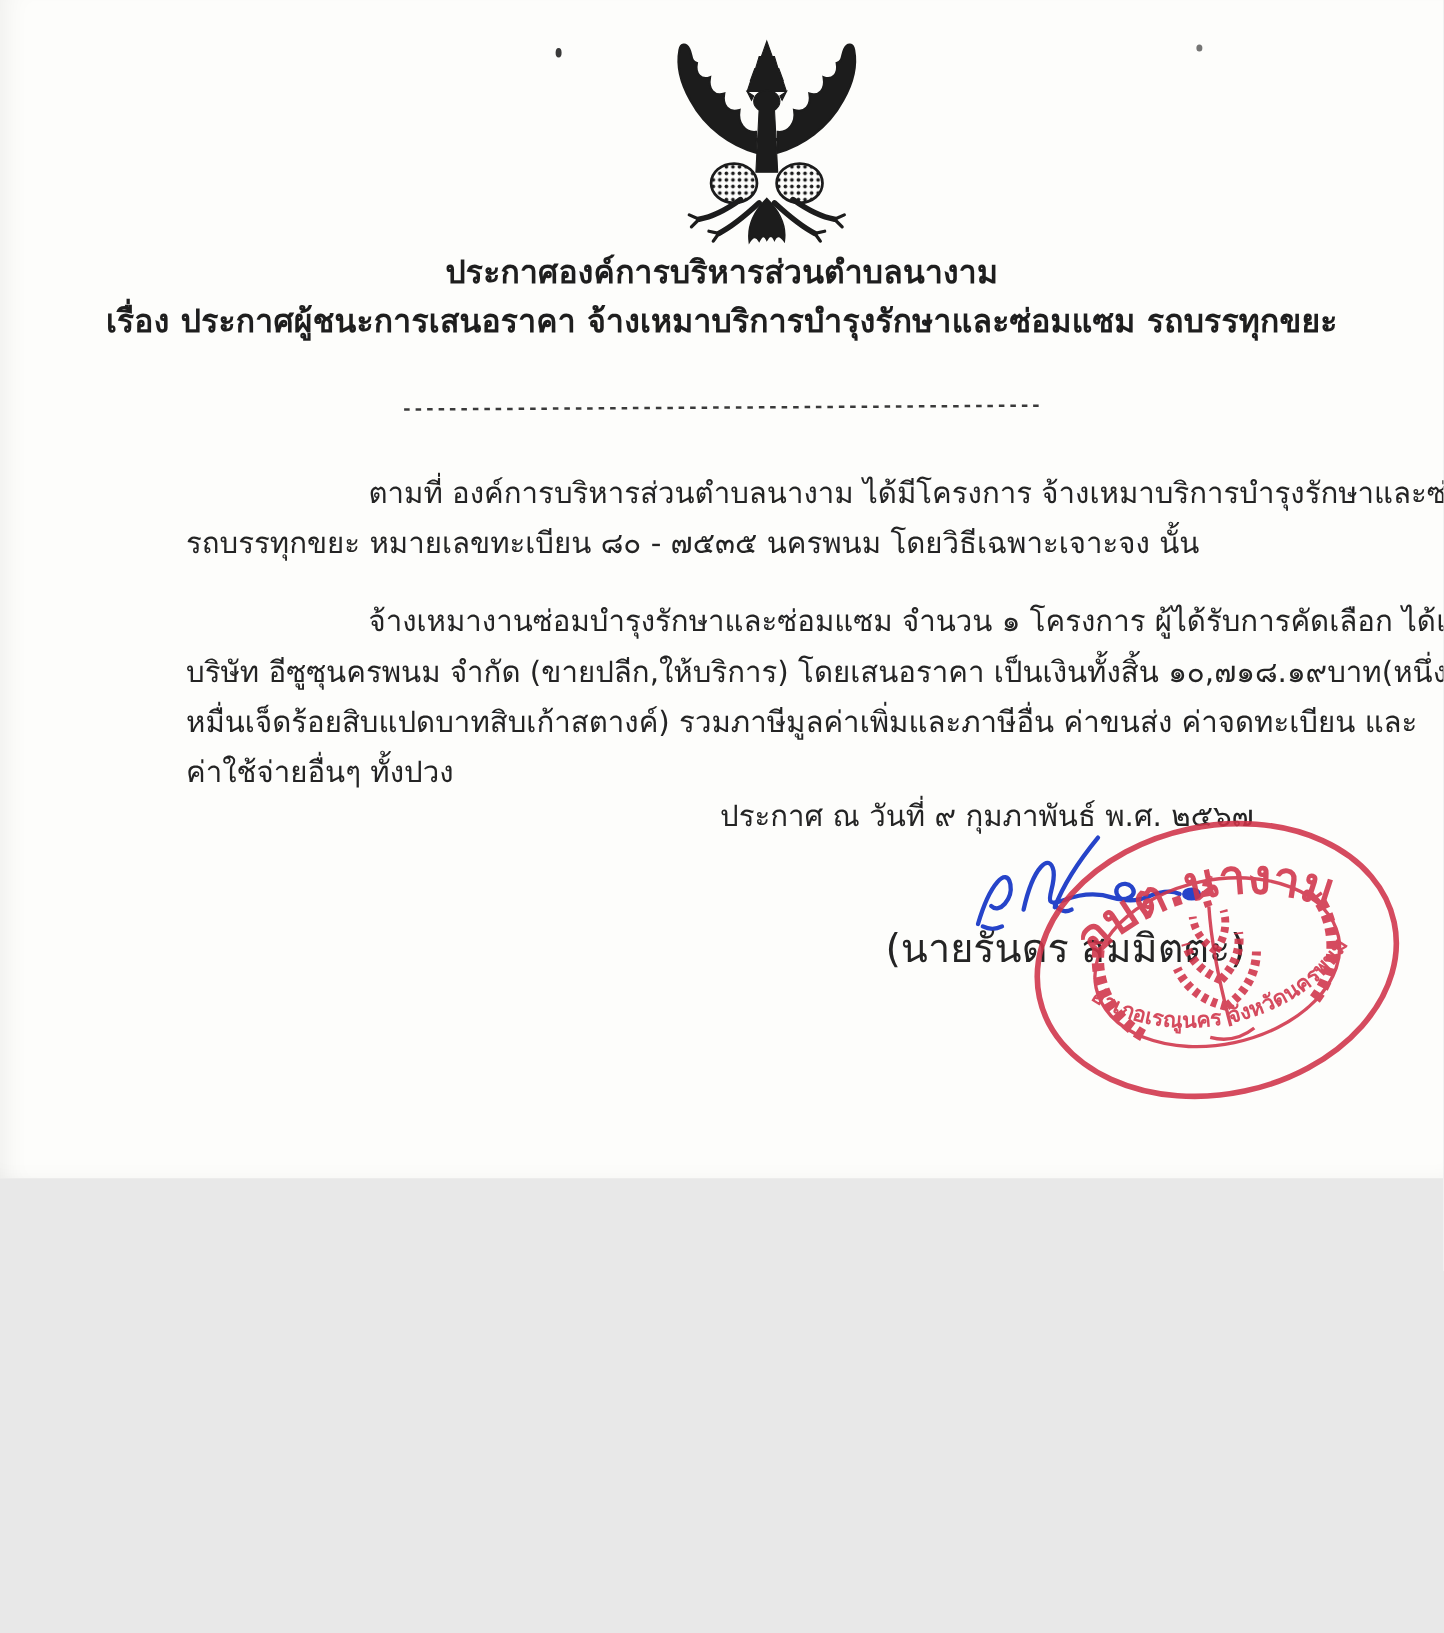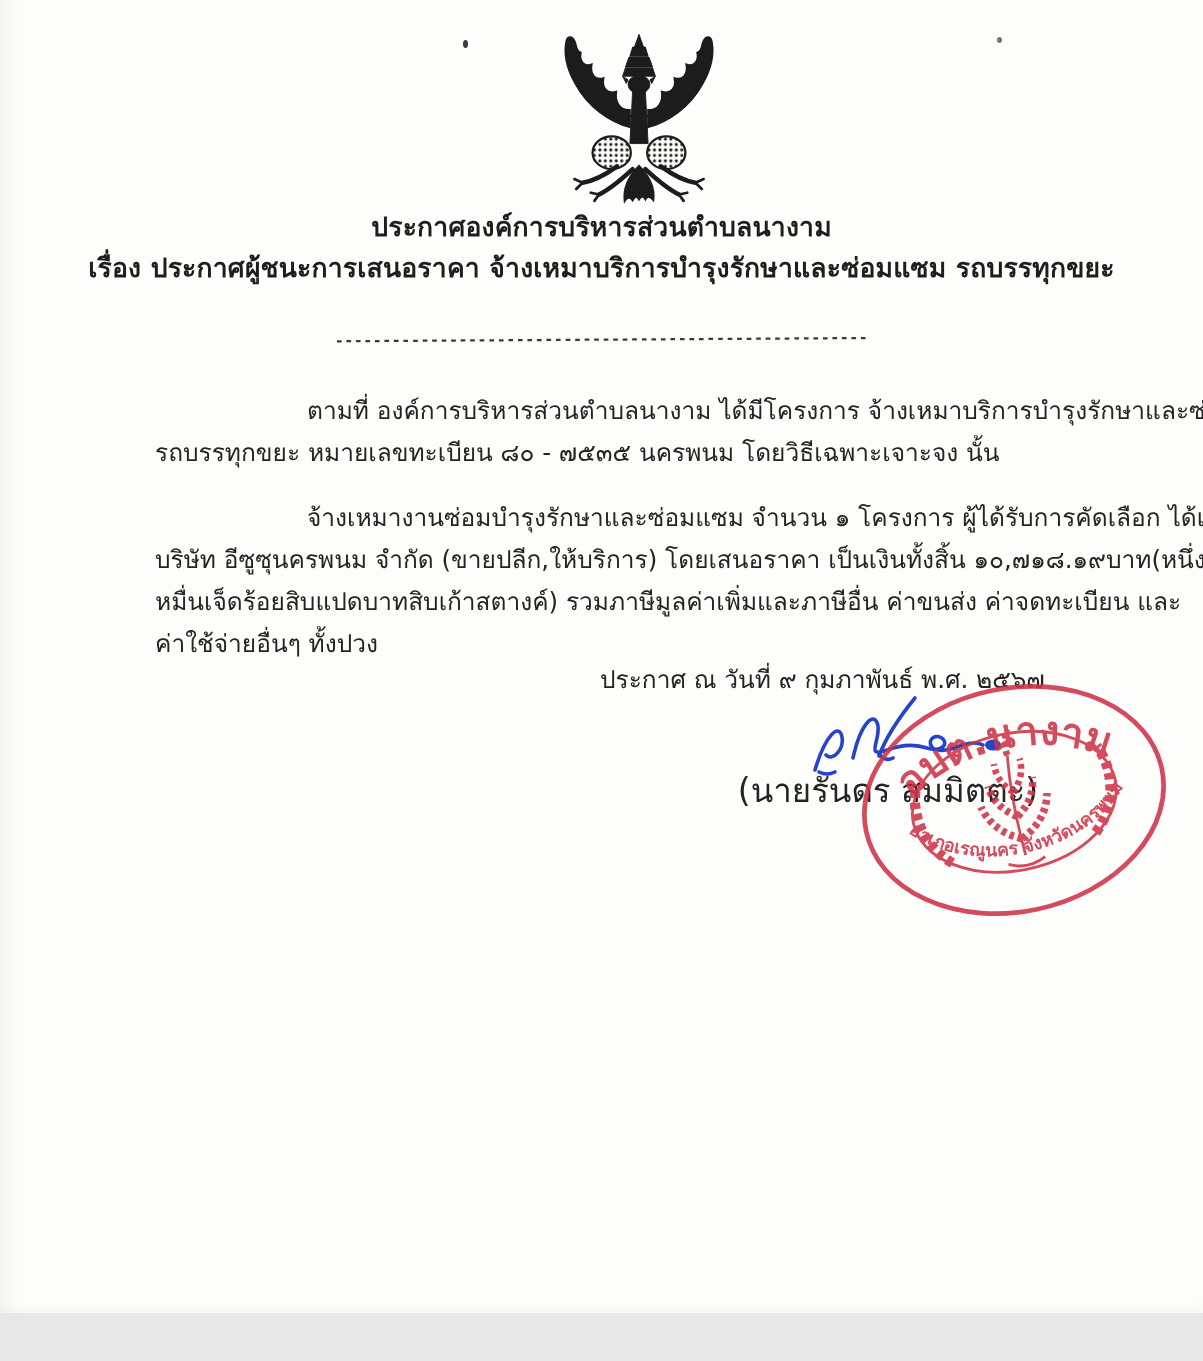--- a/index.html
+++ b/index.html
@@ -1,18 +1,18 @@
 <!DOCTYPE html>
 <html><head>
 <meta charset="utf-8">
 <style>
   html,body { margin:0; padding:0; background:#e8e8e8; }
   .page {
     position:relative;
-    width:1203px; height:1313px;
+    width:1203px; height:982px;
     margin:0 auto;
     background:#fdfdfb;
     overflow:hidden;
     font-family:"DejaVu Sans","Liberation Sans",sans-serif;
     color:#262626;
     box-shadow: inset 20px 0 24px -18px rgba(0,0,0,0.07), inset 0 -14px 18px -14px rgba(0,0,0,0.04);
   }
   .abs { position:absolute; }
   .centered { left:0; right:0; text-align:center; }
   .title-line { font-weight:600; font-size:26.5px; color:#1e1e1e; letter-spacing:0.2px; }

